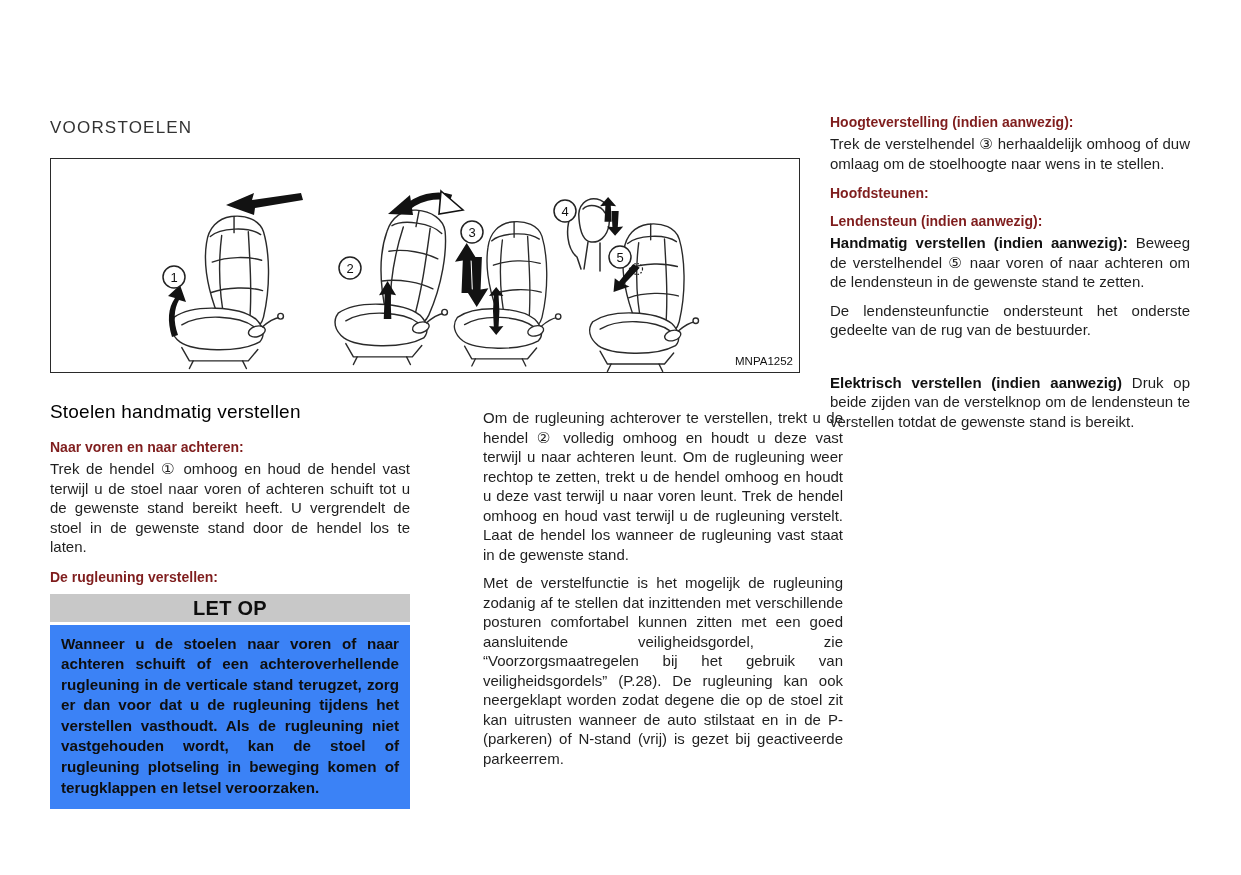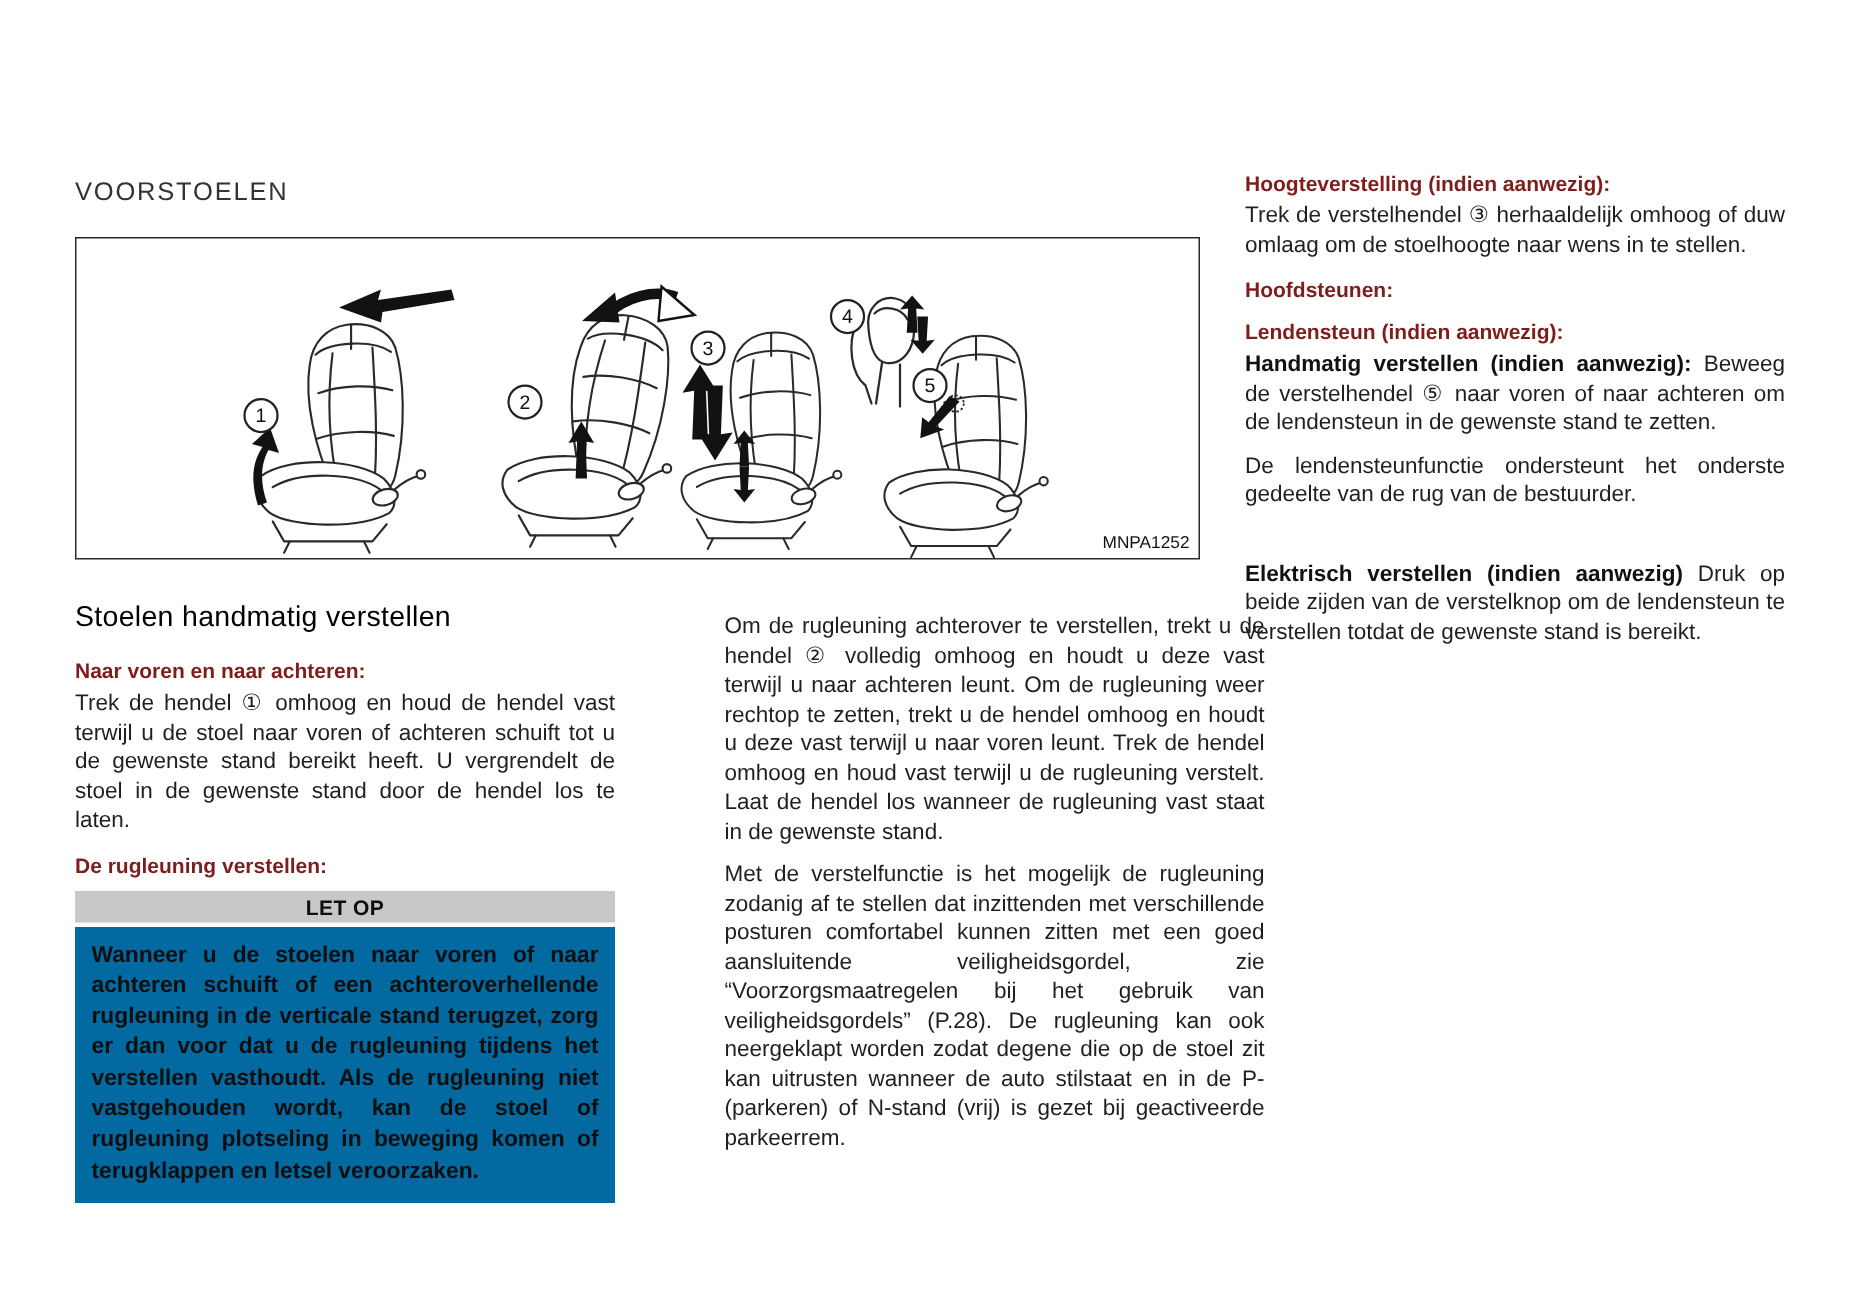--- a/index.html
+++ b/index.html
@@ -24,25 +24,25 @@
   }
   h4.sub { margin:12px 0 4px 0; font-size:14px; font-weight:700; color:#7f1d1d; }
   h4.sub.first { margin-top:0; }
   .col p {
     margin:0 0 9px 0; font-size:15px; line-height:19.5px;
     text-align:justify; color:#1f1f1f;
   }
   .col p b { color:#111; }
   .caution { margin-top:9px; }
   .caution-head {
-    background:#c8c8c8; text-align:center; font-weight:700; font-size:14px;
+    background:#c8c8c8; text-align:center; font-weight:700; font-size:20px;
     padding:3px 0 2px 0; margin-bottom:3px; letter-spacing:0.3px; color:#0e0e0e;
   }
   .caution-body {
-    background:#0369a1; padding:9px 11px 11px 11px;
+    background:#3b82f6; padding:9px 11px 11px 11px;
     font-weight:700; font-size:15.2px; line-height:20.6px; text-align:justify;
     color:#0e0e0e;
   }
   .elektrisch { margin-top:33px !important; }
   .footer {
     position:absolute; left:50px; top:823px; font-size:16px; color:#000000;
     white-space:nowrap;
   }
   .footer .pno { font-weight:400; margin-right:22px; }
   .footer .chap { font-weight:700; letter-spacing:-0.2px; }

